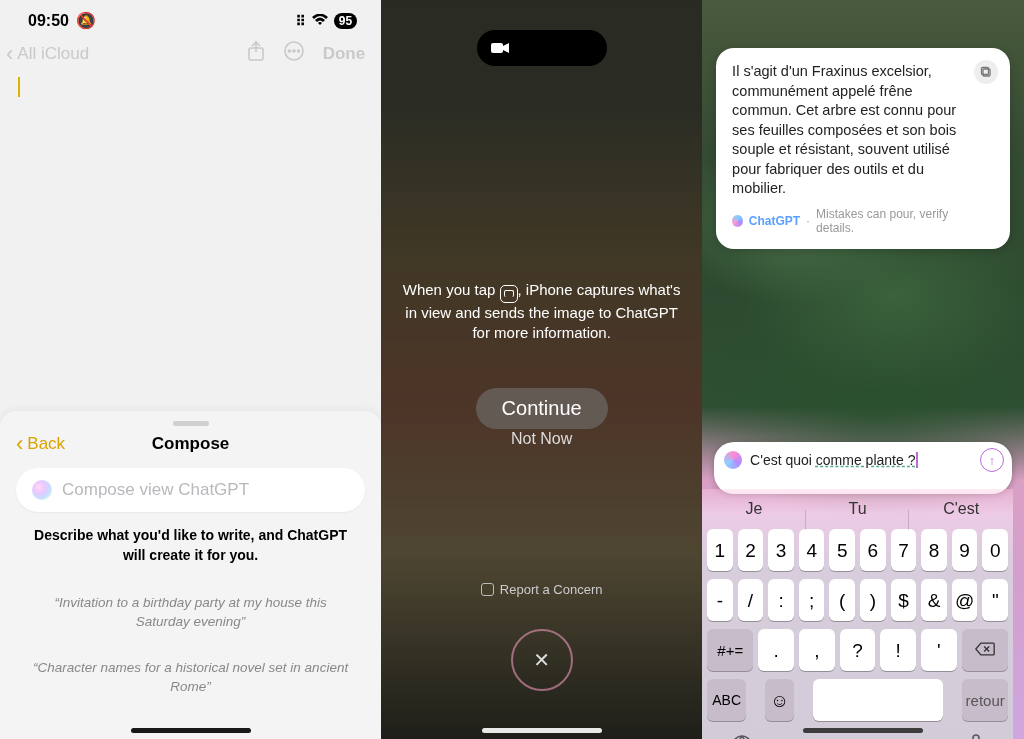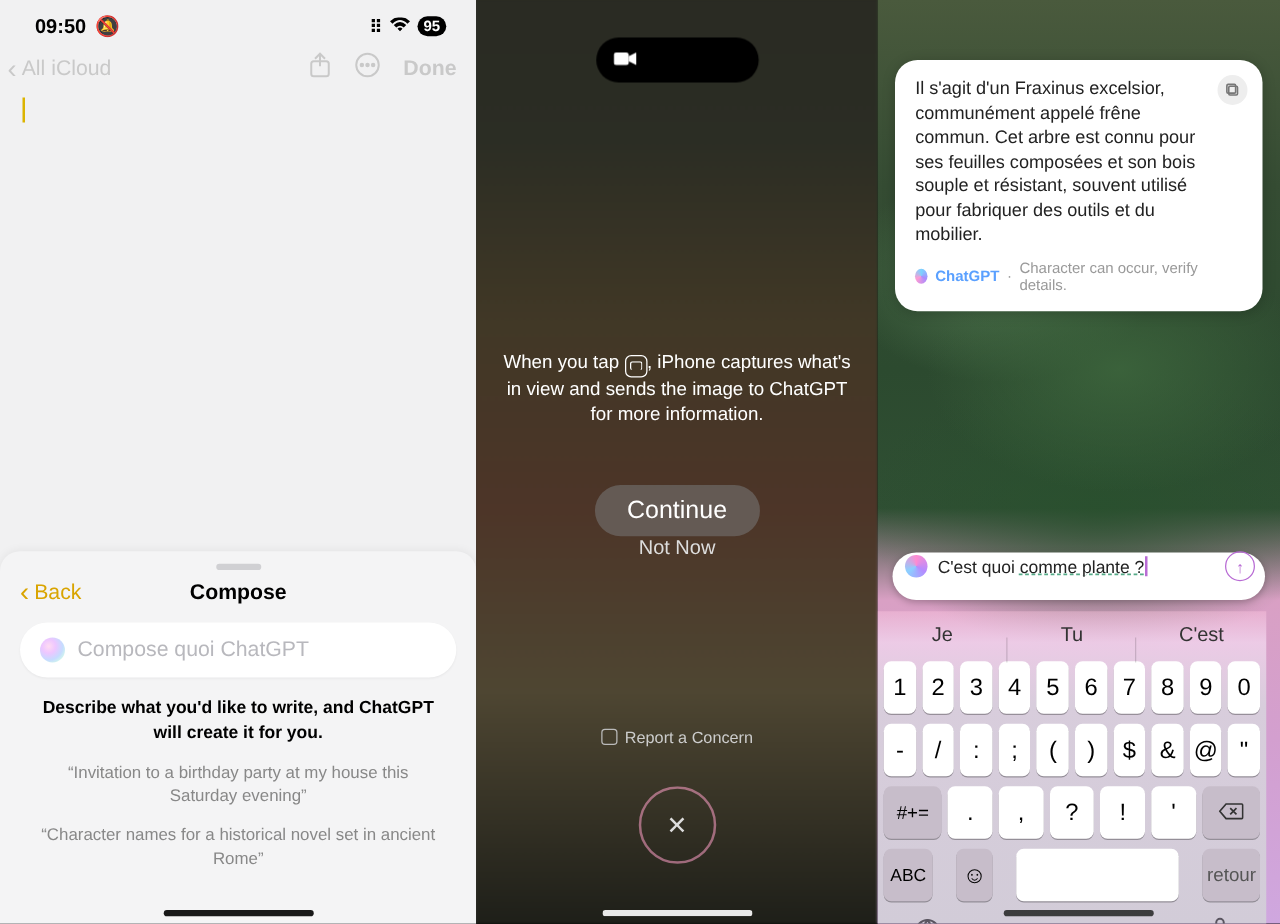--- a/index.html
+++ b/index.html
@@ -28,21 +28,21 @@
   .sheet-grab { width:36px; height:5px; border-radius:3px; background:#d0d0d3; margin:0 auto 8px; }
   .sheet-head { display:flex; align-items:center; justify-content:center; position:relative; margin-bottom:14px; }
   .sheet-head .back { position:absolute; left:0; color:#d9a400; font-size:17px; display:flex; align-items:center; gap:4px; }
   .sheet-head .title { font-size:17px; font-weight:600; }
   .compose-input { background:#fff; border-radius:24px; display:flex; align-items:center; gap:10px; padding:12px 16px; box-shadow:0 1px 2px rgba(0,0,0,.05); }
   .compose-input .ph { color:#b8b8bd; font-size:17px; }
   .siri-swirl { width:20px; height:20px; border-radius:50%; display:inline-block; background:
     radial-gradient(circle at 35% 35%, #ffd3ef 0%, #e9b8ff 30%, #b8d2ff 60%, #c9ffe0 85%, #fff 100%);
     opacity:.8; position:relative; }
   .desc { text-align:center; color:#000; font-weight:600; font-size:14px; line-height:1.4; padding: 14px 14px 10px; }
-  .example { text-align:center; color:#888; font-size:13.5px; line-height:1.4; padding: 4px 16px 8px; }
+  .example { text-align:center; color:#888; font-style:italic; font-size:13.5px; line-height:1.4; padding: 4px 16px 8px; margin-top: 15px; }
 
   
   .p2 .di-pill { position:absolute; top:30px; left:50%; transform:translateX(-50%); width:130px; height:36px; border-radius:20px; background:#000; display:flex; align-items:center; justify-content:flex-start; padding-left:14px; }
   .p2 .cam-icon { color:#fff; font-size:15px; }
   .p2 .tip-text { position:absolute; top:280px; left:20px; right:20px; color:#fff; text-align:center; font-size:15px; line-height:1.35; }
   .p2 .tip-text .inline-icon { display:inline-flex; align-items:center; justify-content:center; width:18px; height:18px; border:1px solid #fff; border-radius:5px; vertical-align:-2px; }
   .p2 .tip-text .inline-icon::before{content:"";display:block;width:8px;height:6px;border:1px solid #fff;border-radius:2px;border-bottom:none;}
   .p2 .continue-btn { position:absolute; top:388px; left:50%; transform:translateX(-50%); background:rgba(120,120,120,.55); color:#fff; font-size:20px; padding: 9px 26px; border-radius:22px; }
   .p2 .notnow { position:absolute; top:430px; left:0; right:0; text-align:center; color:#ddd; font-size:16px; }
   .p2 .report { position:absolute; bottom:142px; left:0; right:0; text-align:center; color:#ccc; font-size:13px; display:flex; align-items:center; justify-content:center; gap:6px; }
@@ -59,21 +59,21 @@
     radial-gradient(ellipse 180px 120px at 30% 30%, rgba(80,120,80,.85), transparent 70%),
     radial-gradient(ellipse 260px 160px at 55% 55%, rgba(40,80,45,.75), transparent 72%);
   }
   .p3 .answer-card { position:absolute; top:48px; left:14px; right:14px; background:#fff; border-radius:18px; padding:14px 40px 14px 16px; box-shadow:0 2px 10px rgba(0,0,0,.2); }
   .p3 .answer-card .copy-icn { position:absolute; top:12px; right:12px; width:24px;height:24px;border-radius:12px;background:#eee; display:flex;align-items:center;justify-content:center;color:#777;font-size:12px;}
   .p3 .answer-text { font-size:14.5px; line-height:1.35; color:#222; }
   .p3 .answer-meta { margin-top:8px; font-size:12px; color:#999; display:flex; align-items:center; gap:6px; }
   .p3 .answer-meta .cg { color:#5aa0ff; font-weight:600; }
   .p3 .answer-meta .swirl { width:12px;height:12px;border-radius:50%; background:conic-gradient(#7bd3ff,#a98bff,#ff9bd2,#7bd3ff); display:inline-block;}
 
-  .p3 .ask-bar { position:absolute; top:442px; left:12px; right:12px; height:38px; background:#fff; border-radius:20px; display:flex; align-items:center; padding:0 8px 16px 10px; box-shadow:0 2px 6px rgba(0,0,0,.25);}
+  .p3 .ask-bar { position:absolute; top:442px; left:12px; right:12px; height:52px; background:#fff; border-radius:20px; display:flex; align-items:center; padding:0 8px 16px 10px; box-shadow:0 2px 6px rgba(0,0,0,.25);}
   .p3 .ask-bar .swirl2 { width:18px;height:18px;border-radius:50%; background:conic-gradient(#ff8bd0,#b58bff,#8bd0ff,#ff8bd0); margin-right:8px;}
   .p3 .ask-bar .q { font-size:14px; color:#222; flex:1;}
   .p3 .ask-bar .q .ul { text-decoration: underline dashed #5a8; }
   .p3 .ask-bar .caret { display:inline-block; width:2px; height:16px; background:#b86bd4; margin-left:1px; vertical-align:-3px;}
   .p3 .ask-bar .send { width:24px;height:24px;border-radius:12px;border:1.5px solid #b86bd4; display:flex;align-items:center;justify-content:center;color:#b86bd4;font-size:13px;}
 
   .p3 .kb { position:absolute; left:0; right:11px; bottom:0; height:250px; background:linear-gradient(180deg, rgba(255,200,225,.4) 0%, rgba(240,210,235,.85) 10%, #d8cddc 30%, #d2ccd8 100%); border-top-left-radius:0; }
   .p3 .sugs { display:flex; height:40px; align-items:center; }
   .p3 .sugs div { flex:1; text-align:center; font-size:16px; color:#333; position:relative;}
   .p3 .sugs div:not(:last-child)::after{content:"";position:absolute;right:0;top:10px;height:20px;width:1px;background:rgba(0,0,0,.15);}
@@ -143,21 +143,21 @@
       <div class="sheet-grab"></div>
       <div class="sheet-head">
         <div class="back">
           <span style="font-size:22px">‹</span>
           <span>Back</span>
         </div>
         <div class="title">Compose</div>
       </div>
       <div class="compose-input">
         <span class="siri-swirl"></span>
-        <span class="ph">Compose quoi ChatGPT</span>
+        <span class="ph">Compose view ChatGPT</span>
       </div>
       <div class="desc">Describe what you'd like to write, and ChatGPT will create it for you.</div>
       <div class="example">“Invitation to a birthday party at my house this Saturday evening”</div>
       <div class="example">“Character names for a historical novel set in ancient Rome”</div>
     </div>
     <div class="home-ind"></div>
   </div>
 
   <div class="phone p2">
     <div class="blur"></div>
@@ -192,21 +192,21 @@
         <svg width="12" height="12" viewBox="0 0 12 12" fill="none" stroke="#777" stroke-width="1.3">
             <rect x="3" y="3" width="7" height="7" rx="1"></rect>
             <rect x="1.5" y="1.5" width="7" height="7" rx="1"></rect>
           </svg>
       </div>
       <div class="answer-text">Il s'agit d'un Fraxinus excelsior, communément appelé frêne commun. Cet arbre est connu pour ses feuilles composées et son bois souple et résistant, souvent utilisé pour fabriquer des outils et du mobilier.</div>
       <div class="answer-meta">
         <span class="swirl"></span>
         <span class="cg">ChatGPT</span>
         <span>·</span>
-        <span>Character can occur, verify details.</span>
+        <span>Mistakes can pour, verify details.</span>
       </div>
     </div>
 
     <div class="ask-bar">
       <span class="swirl2"></span>
       <span class="q">
         <span>C'est quoi </span><span class="ul">comme plante ?</span><span class="caret"></span>
       </span>
       <span class="send">↑</span>
     </div>

